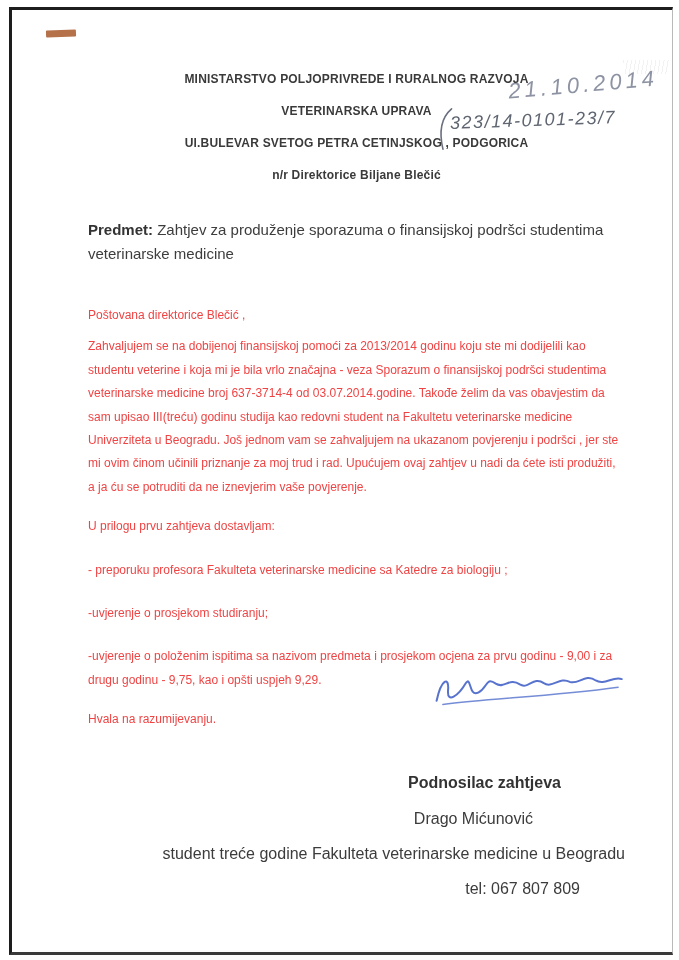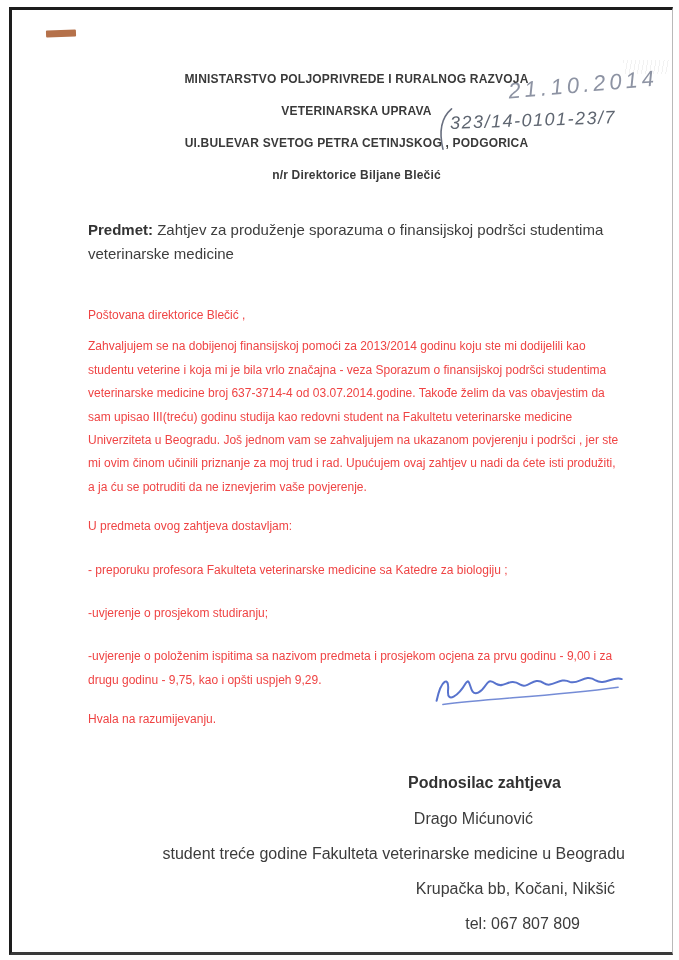--- a/index.html
+++ b/index.html
@@ -118,33 +118,32 @@
     </div>
 
     <div class="subject">
       <span class="label">Predmet:</span><span> Zahtjev za produženje sporazuma o finansijskoj podršci studentima veterinarske medicine</span>
     </div>
 
     <div class="body-text salutation">Poštovana direktorice Blečić ,</div>
 
     <div class="body-text para1">Zahvaljujem se na dobijenoj finansijskoj pomoći za 2013/2014 godinu koju ste mi dodijelili kao studentu veterine i koja mi je bila vrlo značajna - veza Sporazum o finansijskoj podršci  studentima veterinarske medicine   broj 637-3714-4 od  03.07.2014.godine. Takođe želim da vas obavjestim da sam upisao III(treću) godinu studija kao redovni student    na Fakultetu veterinarske medicine Univerziteta u Beogradu. Još jednom  vam se zahvaljujem na ukazanom povjerenju i podršci , jer ste mi ovim činom učinili priznanje za moj trud i rad.  Upućujem ovaj zahtjev u nadi da ćete isti produžiti, a ja ću se potruditi da ne iznevjerim vaše povjerenje.</div>
 
-    <div class="body-text para2">U predmeta ovog zahtjeva dostavljam:</div>
+    <div class="body-text para2">U prilogu prvu zahtjeva dostavljam:</div>
 
     <div class="body-text item">- preporuku profesora  Fakulteta veterinarske medicine  sa Katedre za biologiju ;</div>
     <div class="body-text item">-uvjerenje o prosjekom studiranju;</div>
     <div class="body-text item">-uvjerenje o položenim ispitima sa nazivom predmeta i  prosjekom ocjena za prvu godinu - 9,00 i za drugu godinu - 9,75, kao i opšti uspjeh 9,29.</div>
 
     <div class="body-text closing">Hvala na razumijevanju.</div>
 
     <div class="sig-block">
       <div class="sig-line sig-title">Podnosilac zahtjeva</div>
       <div class="sig-line sig-name">Drago Mićunović</div>
       <div class="sig-line sig-role">student treće godine Fakulteta veterinarske medicine u Beogradu</div>
-      <div class="sig-line sig-address">Krupačka bb, Kočani, Nikšić</div>
       <div class="sig-line sig-phone">tel: 067 807 809</div>
     </div>
 
   </div>
 
   <svg class="signature-svg" width="200" height="42" viewBox="0 0 200 42">
     <path d="M8,30 C14,8 22,6 20,20 C18,34 30,26 38,14 C44,6 40,28 50,24 C60,20 58,8 68,16 C76,22 82,10 92,18 C100,24 106,10 116,18 C124,24 132,12 142,18 C150,22 158,10 168,18 C176,24 186,14 194,18" fill="none" stroke="#3b5bc4" stroke-width="2" stroke-linecap="round" opacity="0.85"></path>
     <path d="M14,34 C60,30 120,32 190,26" fill="none" stroke="#3b5bc4" stroke-width="1.4" stroke-linecap="round" opacity="0.7"></path>
   </svg>
 

